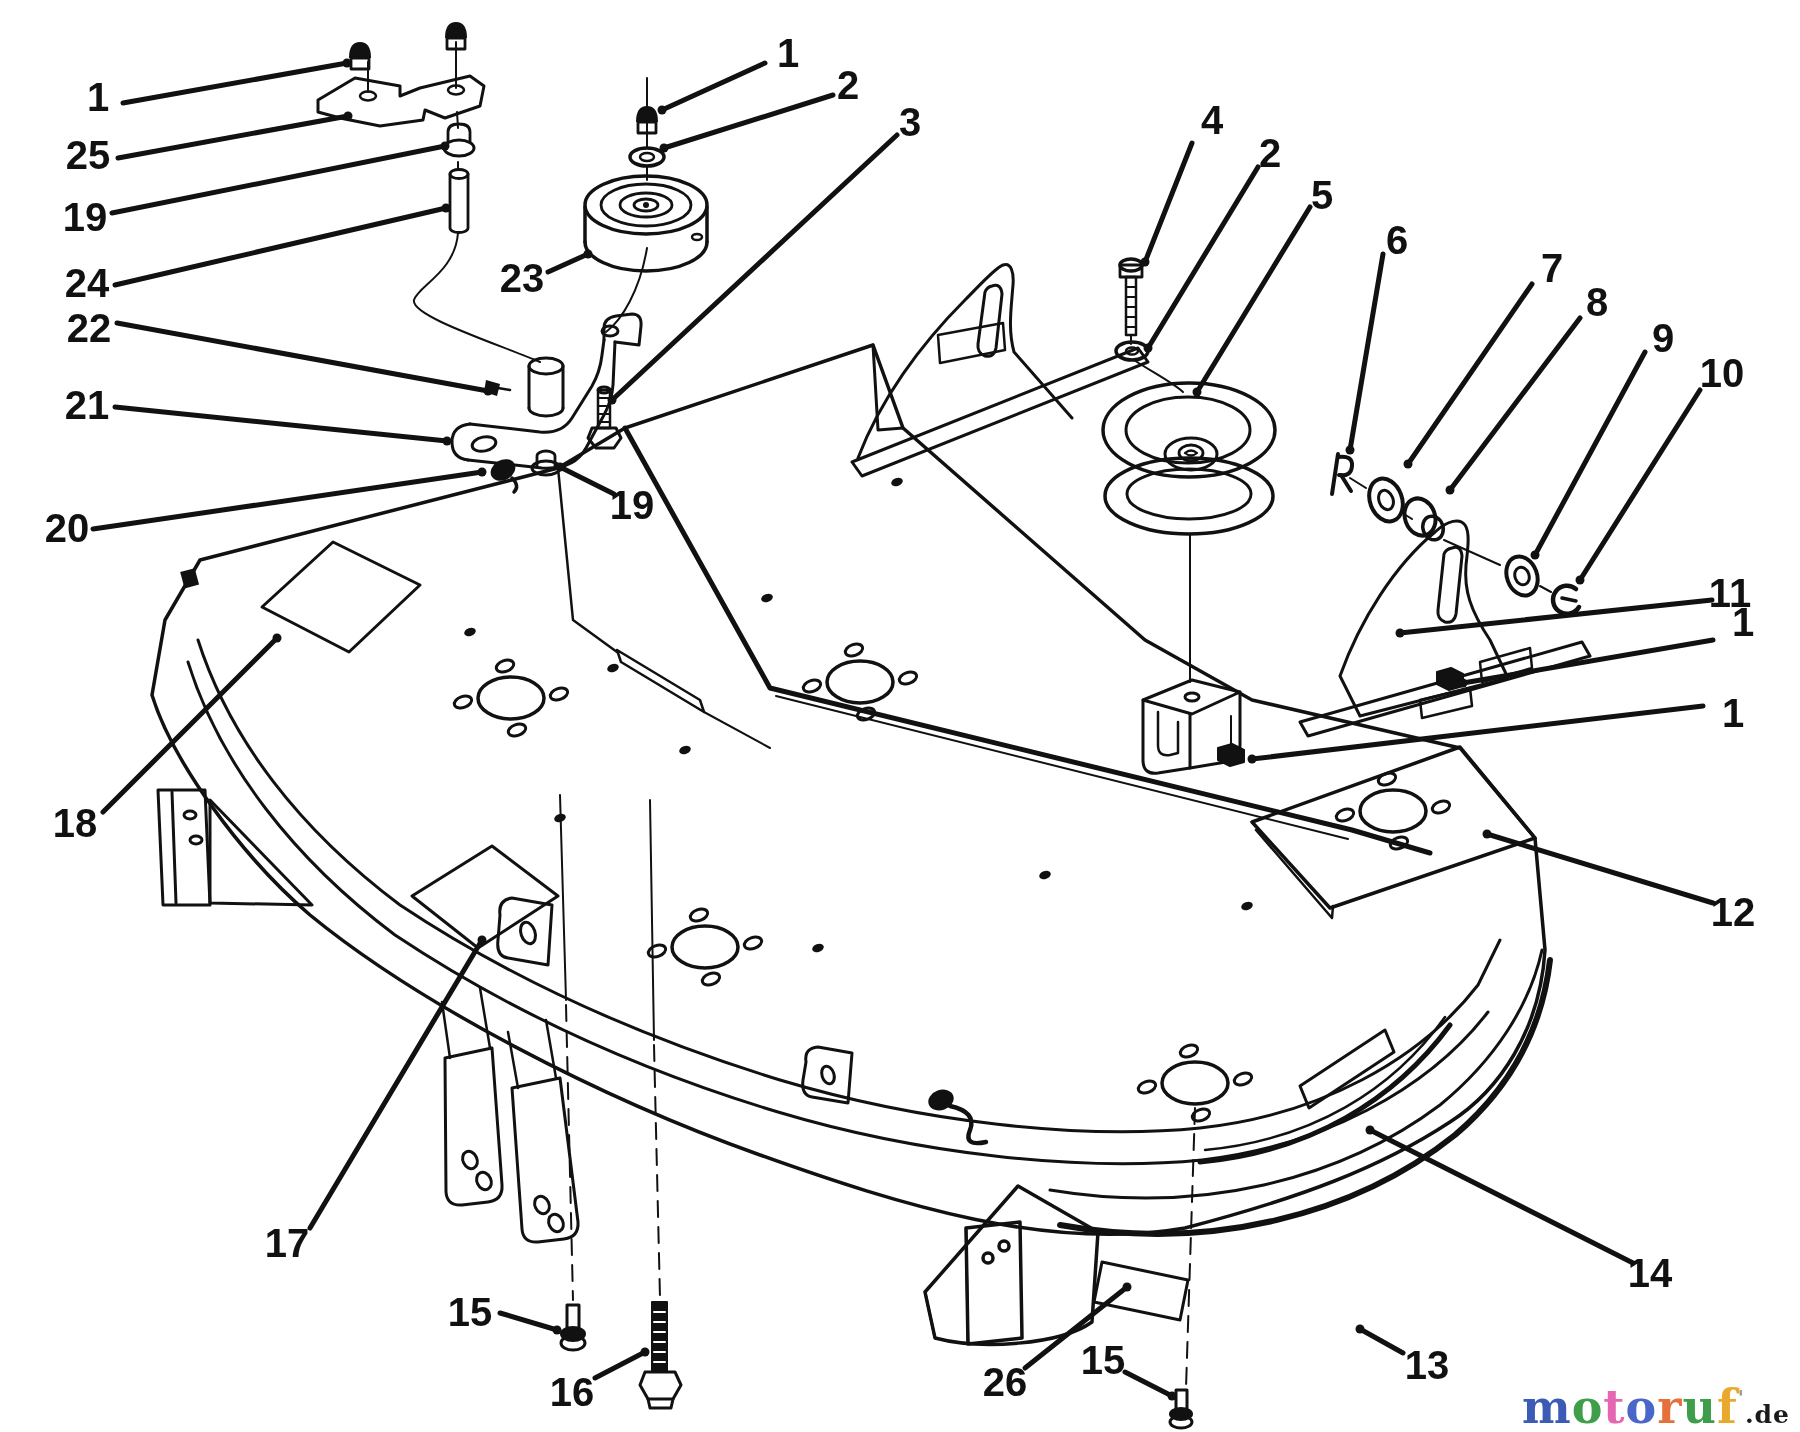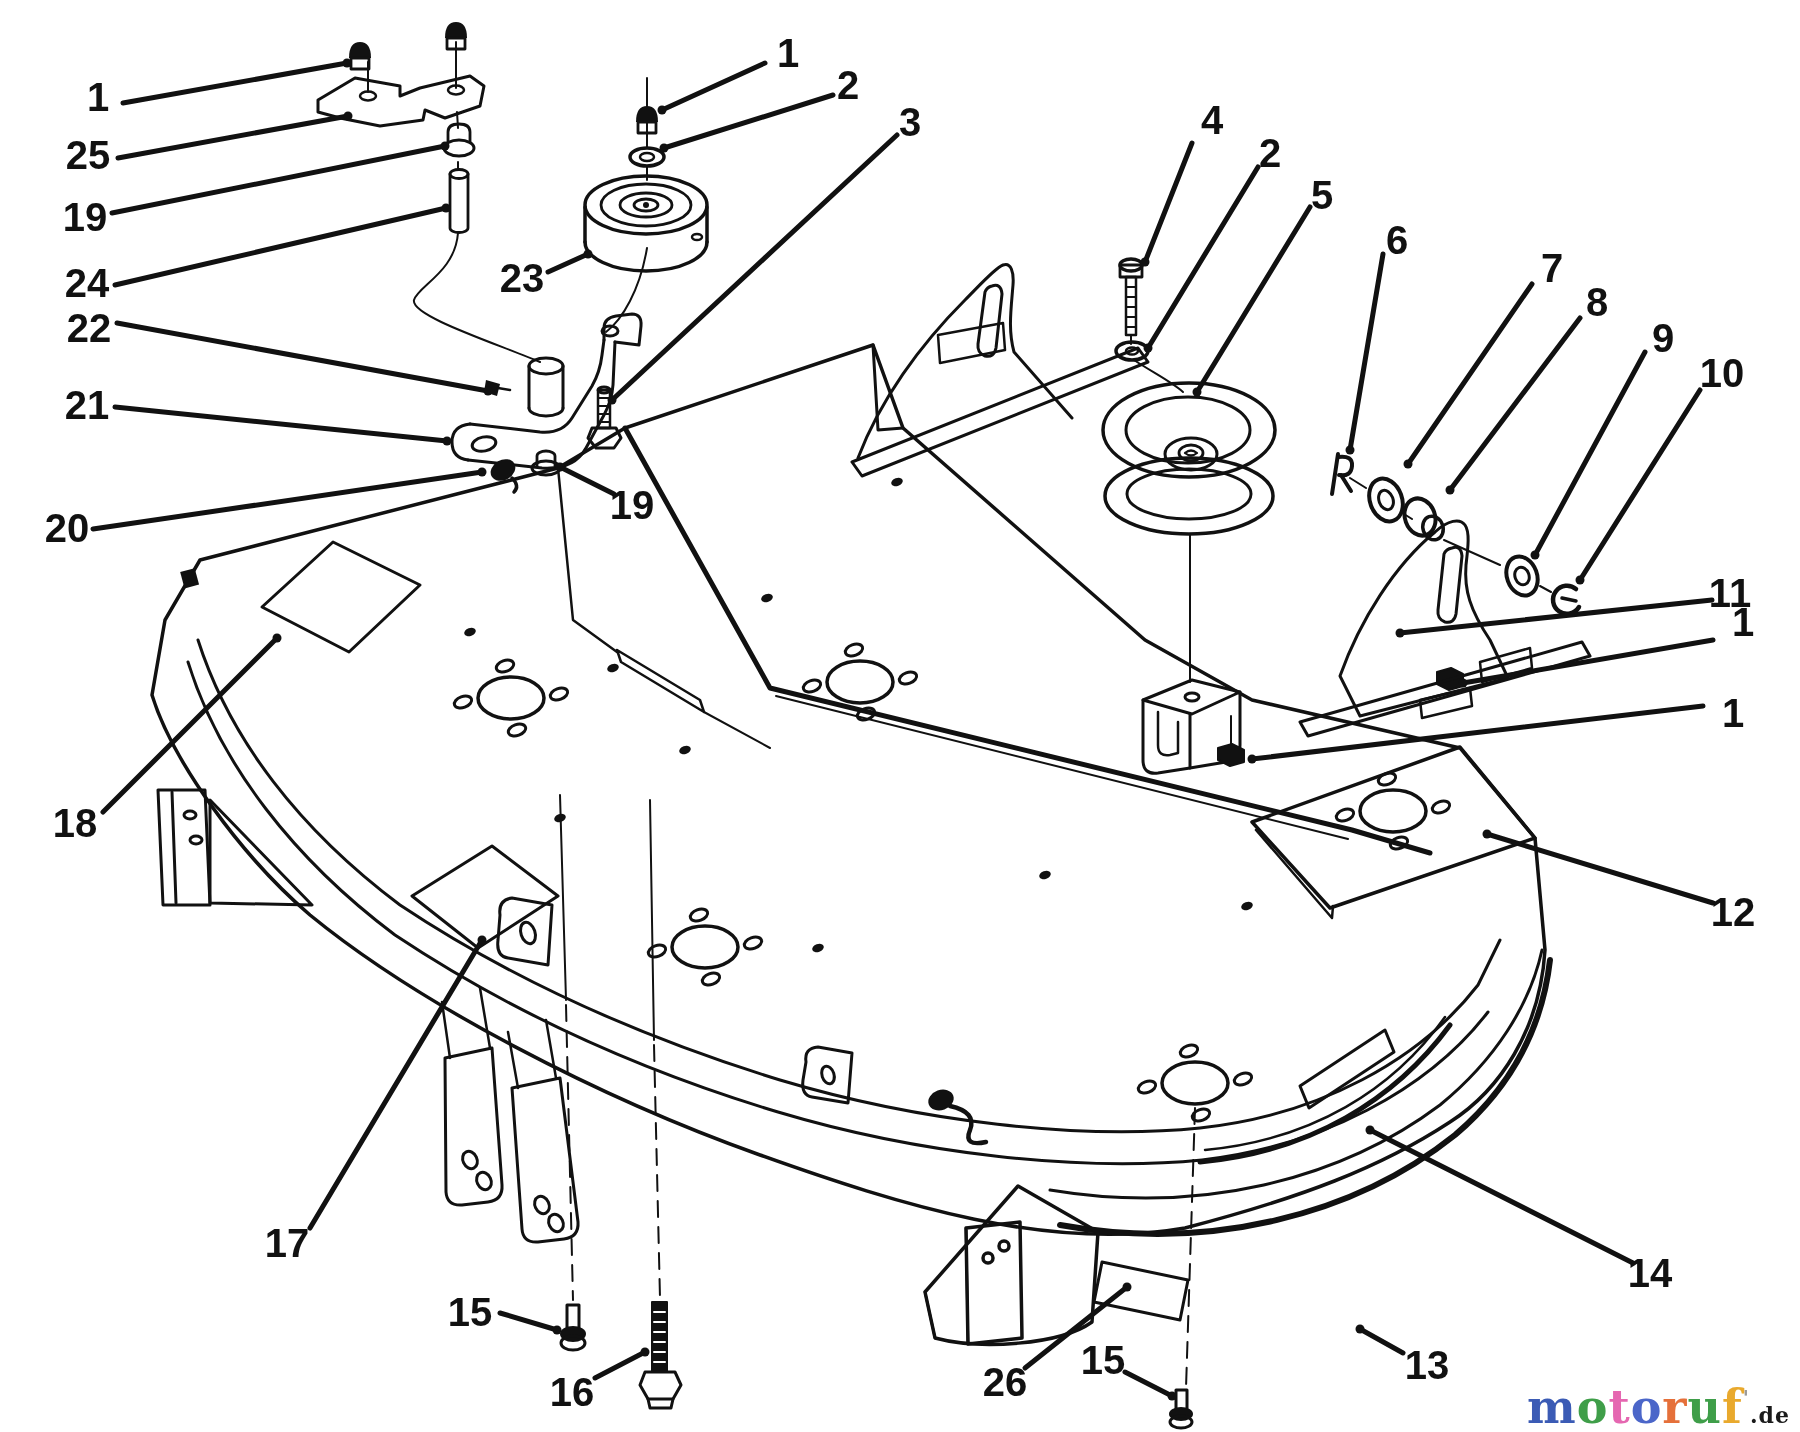--- a/index.html
+++ b/index.html
@@ -1,21 +1,21 @@
 <!DOCTYPE html>
 <html><head>
 <meta charset="utf-8">
 <style>
   html,body{margin:0;padding:0;background:#ffffff;}
   .stage{position:relative;width:1800px;height:1432px;background:#ffffff;overflow:hidden;
          font-family:"Liberation Sans","DejaVu Sans",sans-serif;}
   svg{position:absolute;left:0;top:0;}
   .logo{position:absolute;right:10px;bottom:2px;font-family:"DejaVu Serif","Liberation Serif",serif;
         font-size:46px;font-weight:bold;letter-spacing:1px;line-height:1;user-select:none;}
-  .logo .suffix{font-size:22px;font-weight:bold;}
+  .logo .suffix{font-size:25px;font-weight:bold;}
   .logo .tick{font-size:20px;vertical-align:18px;}
 </style>
 </head>
 <body>
 
 <div class="stage">
 <svg width="1800" height="1432" viewBox="0 0 1800 1432" fill="none" stroke="#111" stroke-linecap="round" stroke-linejoin="round">
 
   <g stroke-width="3.5">
 

